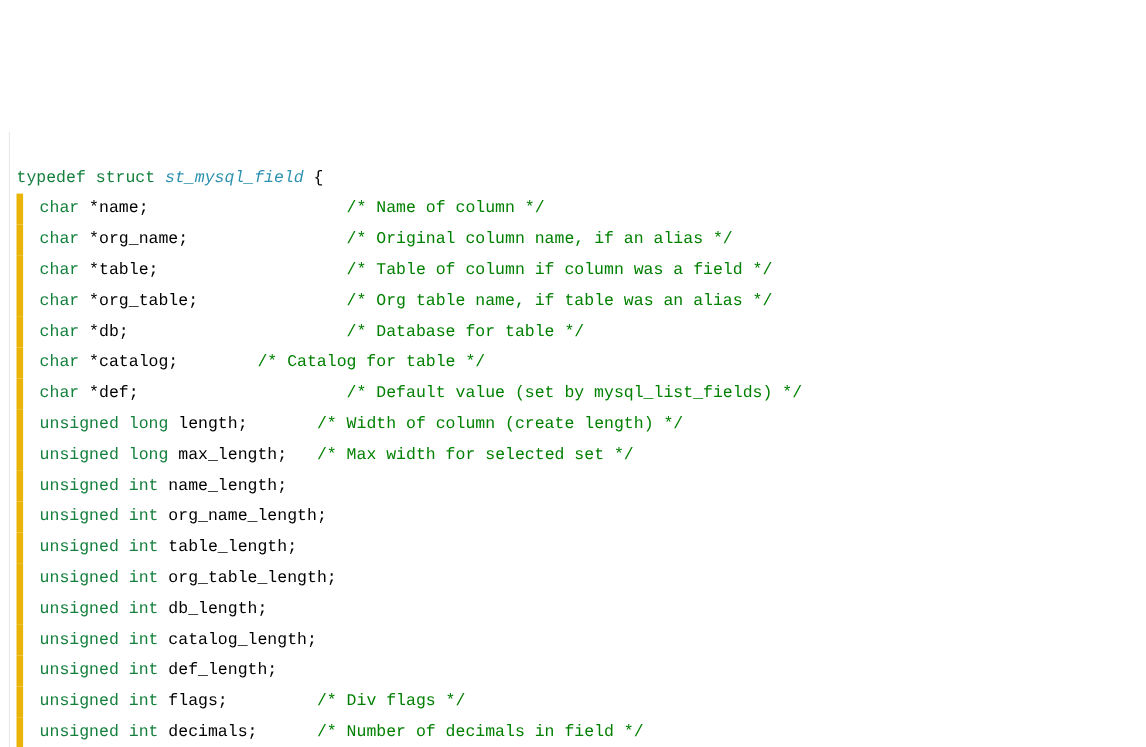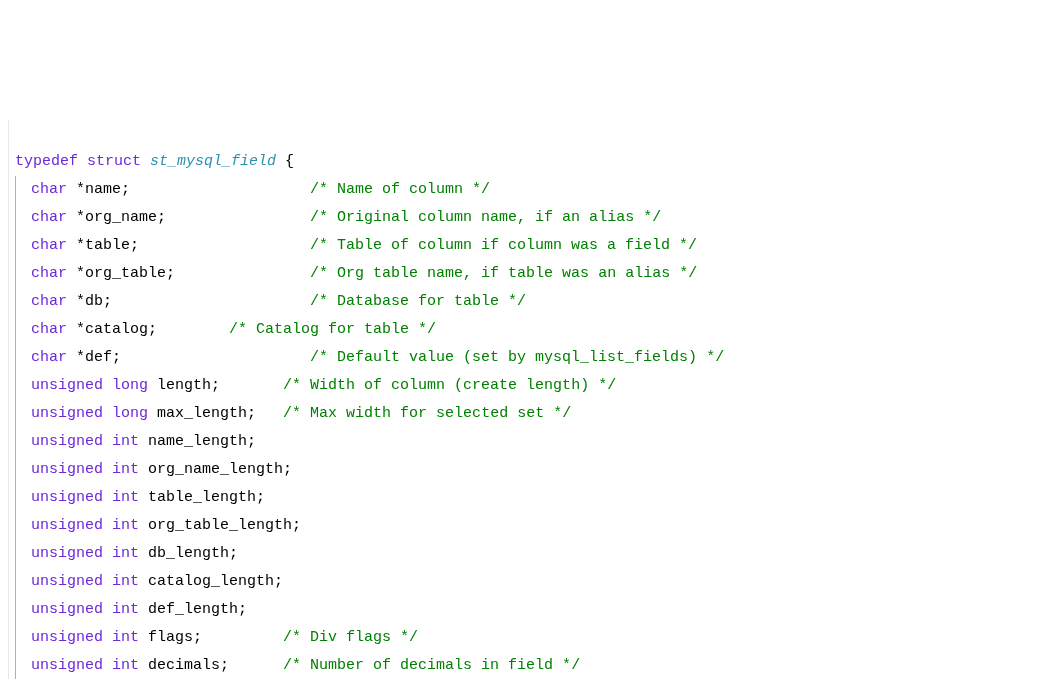--- a/index.html
+++ b/index.html
@@ -16,24 +16,24 @@
     border-left: 1px solid #e8e8e8;
     padding-left: 0;
   }
   .line {
     display: block;
     padding-left: 4px;
     border-left: 2px solid transparent;
   }
   .line.indent {
     margin-left: 6px;
-    border-left: 1px solid #eab308;
+    border-left: 6px solid #eab308;
     padding-left: 15px;
   }
-  .kw { color: #6d28d9; }          
+  .kw { color: #15803d; }          
   .type { color: #2b91af; font-style: italic; }        
   .comment { color: #008000; }     
   .plain { color: #000000; }
 </style>
 </head>
 <body>
 
 
 
 <div class="code-container">

